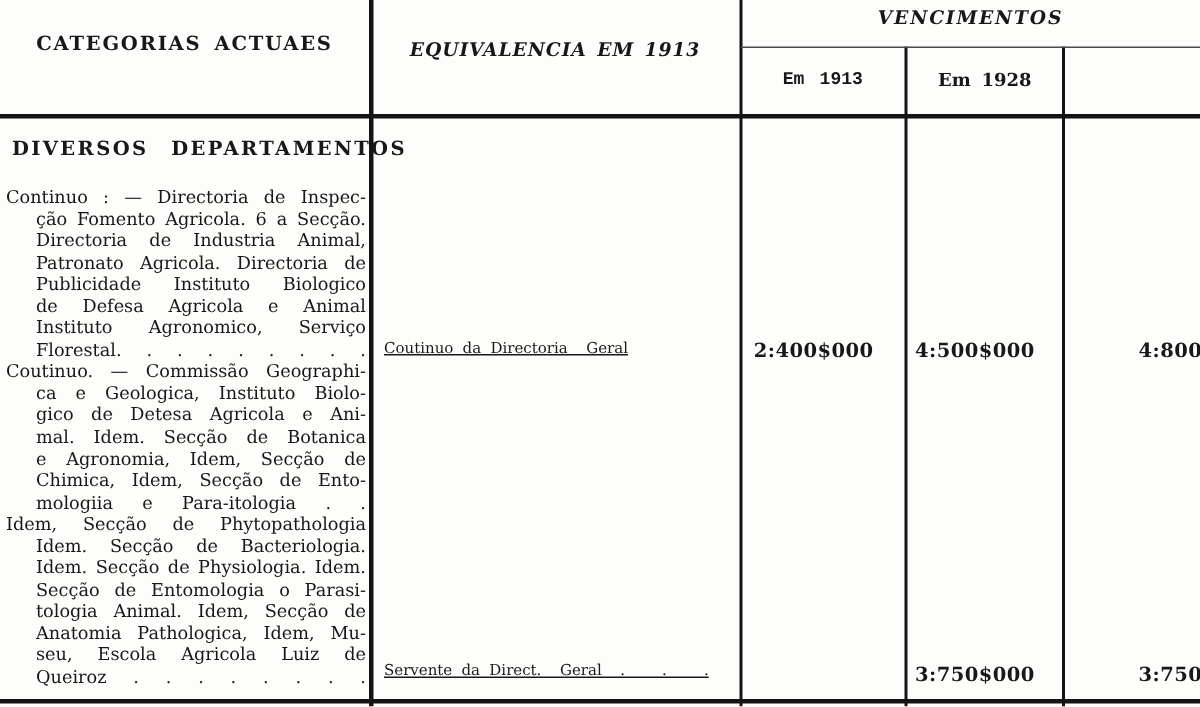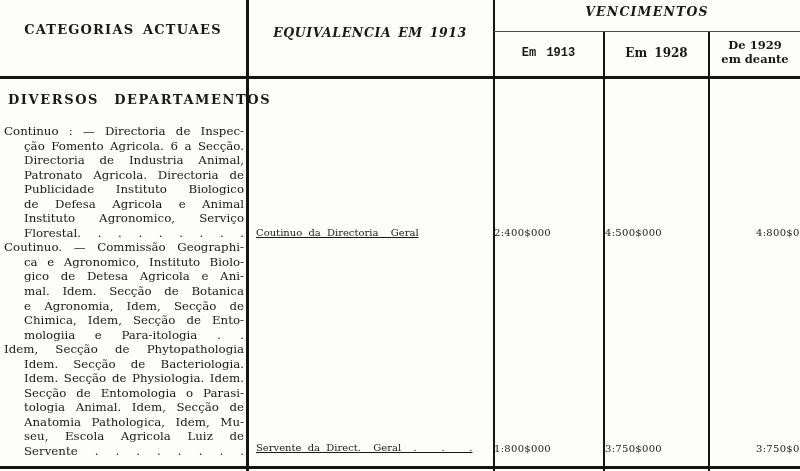--- a/index.html
+++ b/index.html
@@ -41,21 +41,21 @@
     height:14.55px; line-height:14.55px;
     text-align:justify; text-align-last:justify;
     white-space:nowrap; overflow:visible;
   }
   .cat-line.ind { padding-left:20px; }
 
   .equiv-cell { left:256px; width:236px; font-size:10px; white-space:pre; word-spacing:3px;text-decoration:underline; }
   .equiv-r1 { top:227px; }
   .equiv-r2 { top:442px; }
 
-  .money { text-align:left; font-size:10px; font-weight:normal; letter-spacing:0.3px; }
+  .money { text-align:center; font-size:13px; font-weight:bold; letter-spacing:0.3px; }
   .m-1913 { left:494px; width:109px; padding-right:12px; box-sizing:border-box; }
   .m-1928 { left:605px; width:103px; padding-right:13px; box-sizing:border-box; }
   .m-1929 { left:710px; width:90px;  padding-right:4px;  box-sizing:border-box;margin-left:46px; }
   .row1 { top:227px; }
   .row2 { top:443px; }
 </style>
 </head>
 <body>
 
 <div class="page">
@@ -66,55 +66,50 @@
   <div class="rule v-m2"></div>
   <div class="rule h-venc"></div>
   <div class="rule h-head"></div>
   <div class="rule h-bottom"></div>
 
   <div class="cell hdr h-categorias">CATEGORIAS ACTUAES</div>
   <div class="cell hdr h-equiv">EQUIVALENCIA EM 1913</div>
   <div class="cell hdr h-venc-title">VENCIMENTOS</div>
   <div class="cell hdr h-em1913">Em 1913</div>
   <div class="cell hdr h-em1928">Em 1928</div>
-  <div class="cell hdr h-de1929">
-    <div>De 1929</div>
-    <div>em deante</div>
-  </div>
 
   <div class="cell section-heading">DIVERSOS DEPARTAMENTOS</div>
   <div class="cell cat-lines">
       <div class="cat-line">Continuo : — Directoria de Inspec-</div>
       <div class="cat-line ind">ção Fomento Agricola. 6 a Secção.</div>
       <div class="cat-line ind">Directoria de Industria Animal,</div>
       <div class="cat-line ind">Patronato Agricola. Directoria de</div>
       <div class="cat-line ind">Publicidade Instituto Biologico</div>
       <div class="cat-line ind">de Defesa Agricola e Animal</div>
       <div class="cat-line ind">Instituto Agronomico, Serviço</div>
       <div class="cat-line ind">Florestal. . . . . . . . .</div>
       <div class="cat-line">Coutinuo. — Commissão Geographi-</div>
-      <div class="cat-line ind">ca e Agronomico, Instituto Biolo-</div>
+      <div class="cat-line ind">ca e Geologica, Instituto Biolo-</div>
       <div class="cat-line ind">gico de Detesa Agricola e Ani-</div>
       <div class="cat-line ind">mal. Idem. Secção de Botanica</div>
       <div class="cat-line ind">e Agronomia, Idem, Secção de</div>
       <div class="cat-line ind">Chimica, Idem, Secção de Ento-</div>
       <div class="cat-line ind">mologiia e Para-itologia . .</div>
       <div class="cat-line">Idem, Secção de Phytopathologia</div>
       <div class="cat-line ind">Idem. Secção de Bacteriologia.</div>
       <div class="cat-line ind">Idem. Secção de Physiologia. Idem.</div>
       <div class="cat-line ind">Secção de Entomologia o Parasi-</div>
       <div class="cat-line ind">tologia Animal. Idem, Secção de</div>
       <div class="cat-line ind">Anatomia Pathologica, Idem, Mu-</div>
       <div class="cat-line ind">seu, Escola Agricola Luiz de</div>
-      <div class="cat-line ind">Servente . . . . . . . .</div>
+      <div class="cat-line ind">Queiroz . . . . . . . .</div>
     </div>
 
   <div class="cell equiv-cell equiv-r1">Coutinuo da Directoria  Geral</div>
   <div class="cell money m-1913 row1">2:400$000</div>
   <div class="cell money m-1928 row1">4:500$000</div>
   <div class="cell money m-1929 row1">4:800$000</div>
 
   <div class="cell equiv-cell equiv-r2">Servente da Direct.  Geral  .    .    .</div>
-  <div class="cell money m-1913 row2">1:800$000</div>
   <div class="cell money m-1928 row2">3:750$000</div>
   <div class="cell money m-1929 row2">3:750$000</div>
 
 </div>
 
 </body></html>

